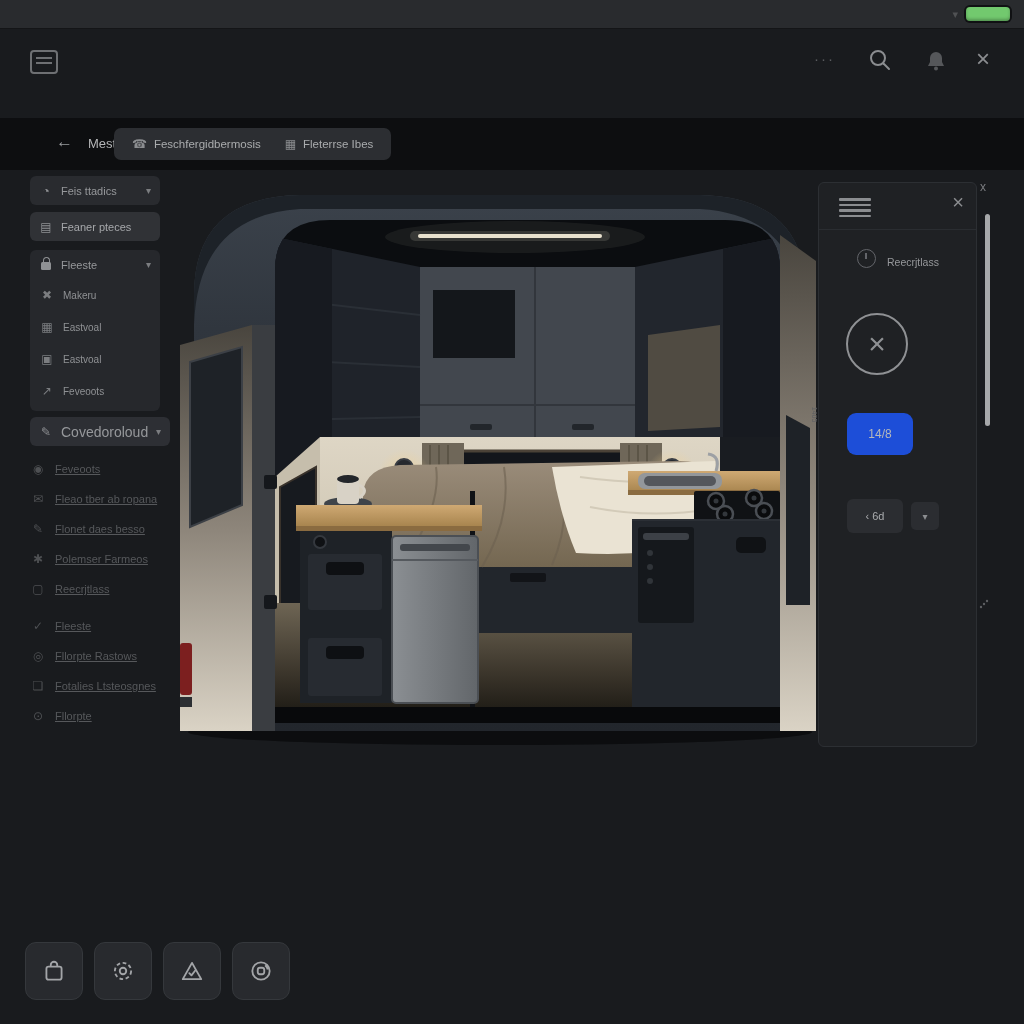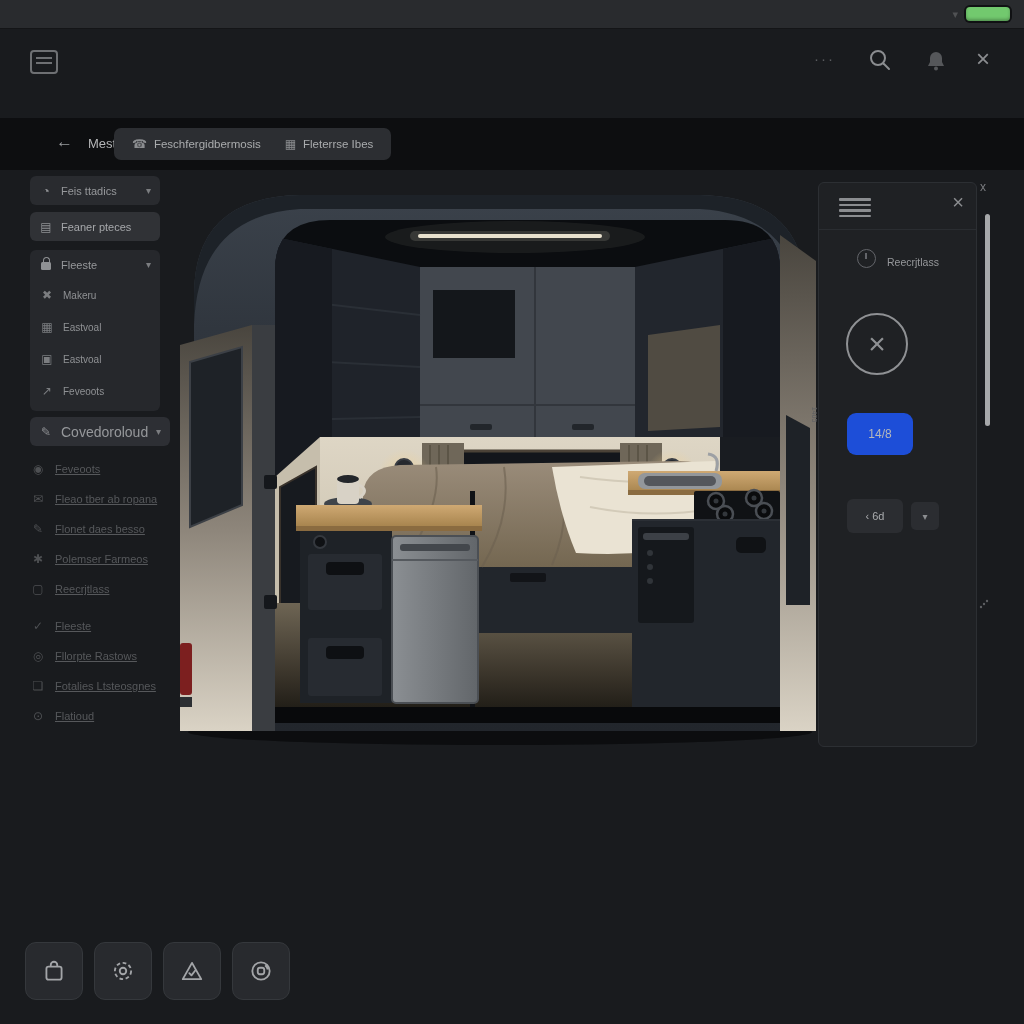--- a/index.html
+++ b/index.html
@@ -187,21 +187,21 @@
   <div class="sb-list-row">
     <span class="ico">◎</span>
     <span class="lab">Fllorpte Rastows</span>
   </div>
   <div class="sb-list-row">
     <span class="ico">❏</span>
     <span class="lab">Fotalies Ltsteosgnes</span>
   </div>
   <div class="sb-list-row">
     <span class="ico">⊙</span>
-    <span class="lab">Flatioud</span>
+    <span class="lab">Fllorpte</span>
   </div>
 </div>
 
 <div class="abs van-wrap">
 <svg width="640" height="570" viewBox="0 0 640 570">
   <defs>
     <linearGradient id="shellG" x1="0" y1="0" x2="0" y2="1">
       <stop offset="0" stop-color="#3b424b"></stop>
           <stop offset=".25" stop-color="#30363e"></stop>
           <stop offset="1" stop-color="#22262c"></stop>

